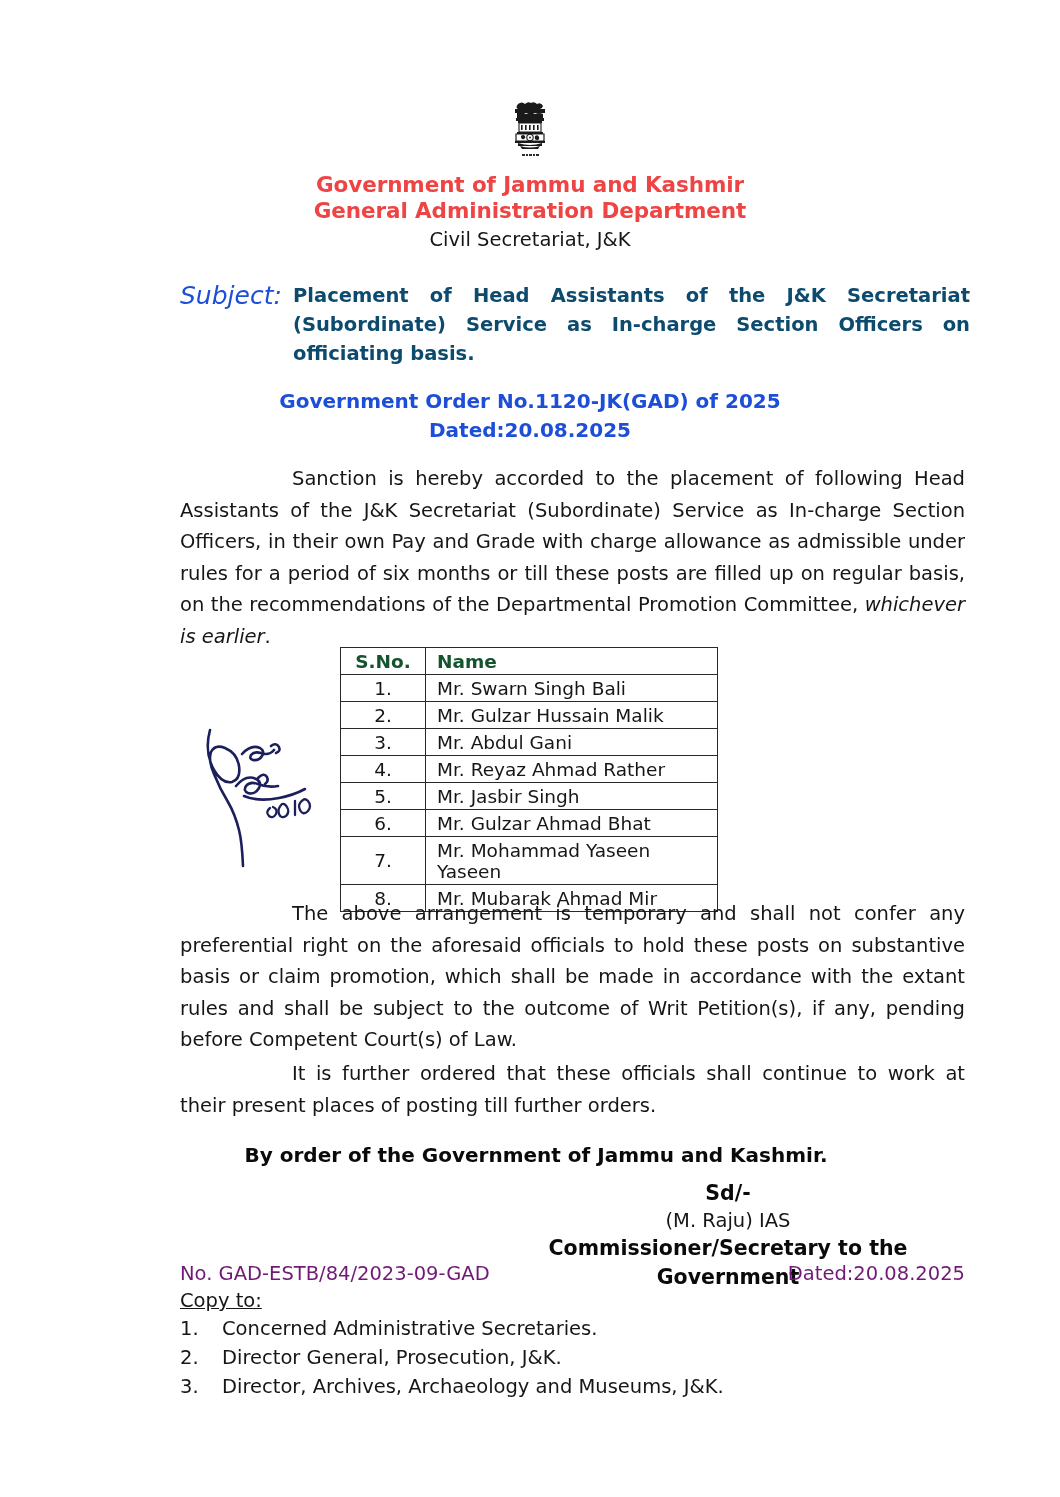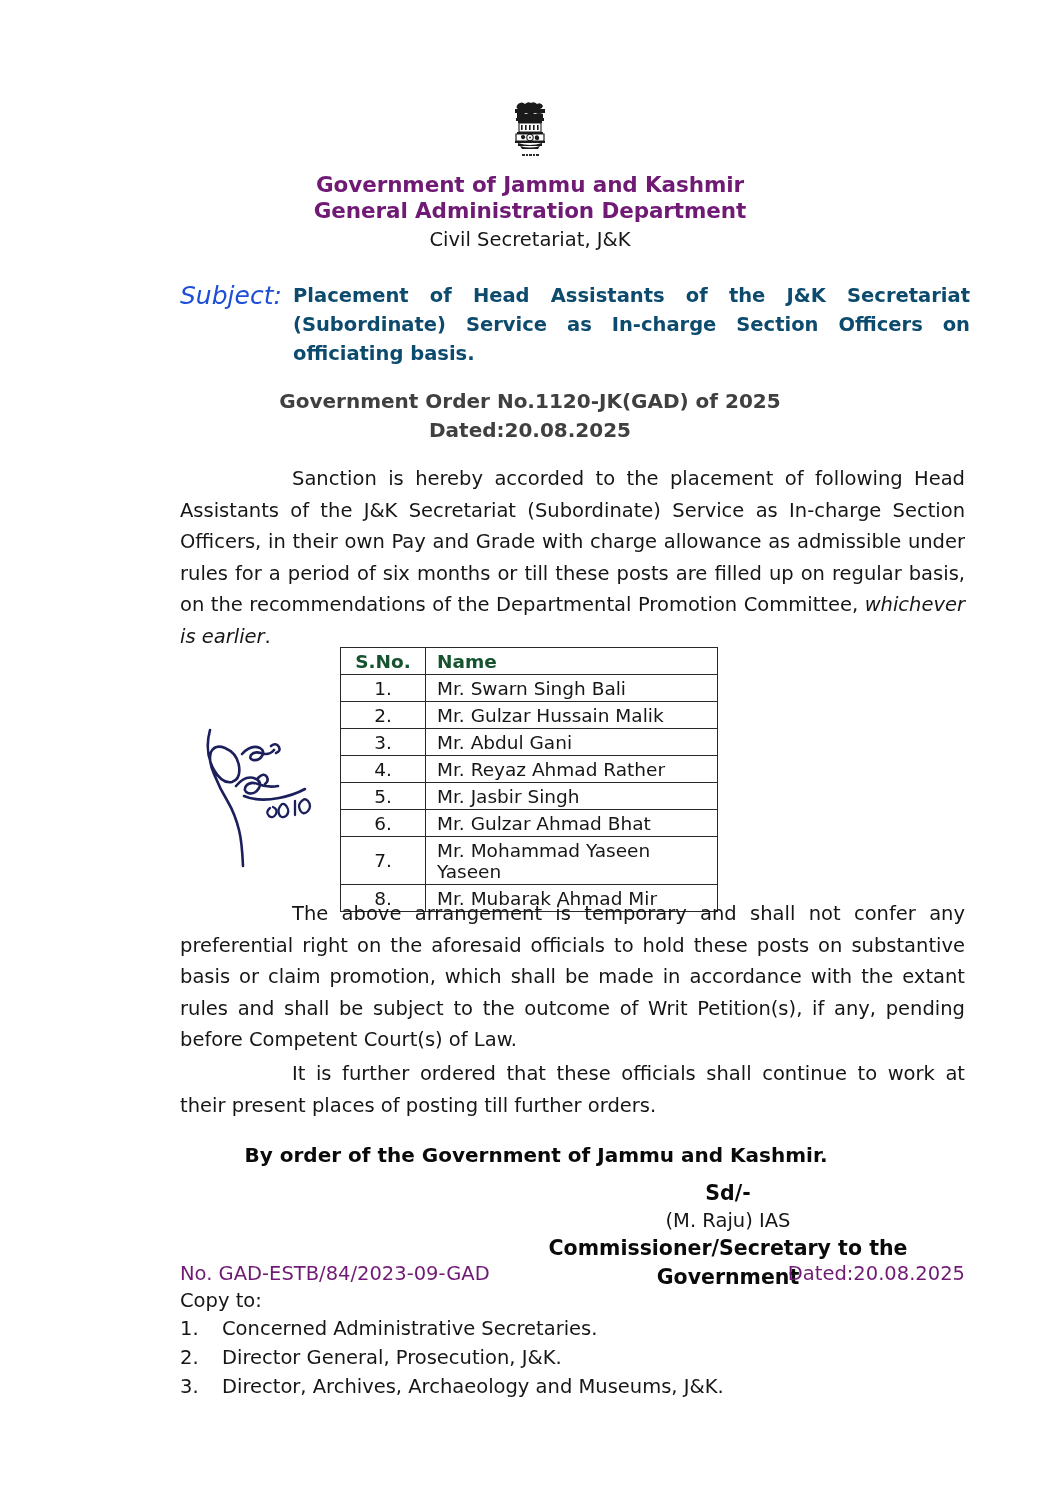--- a/index.html
+++ b/index.html
@@ -40,21 +40,21 @@
     top: 172px;
     left: 0;
     width: 1060px;
     text-align: center;
   }
   .header .gov-line {
     font-weight: bold;
     font-size: 21.5px;
     letter-spacing: -0.1px;
     line-height: 26px;
-    color: #701a75;
+    color: #ef4444;
   }
   .header .sub-line {
     font-size: 19.5px;
     line-height: 27px;
     padding-top: 2px;
     color: #161616;
   }
 
   
   .subject-row {
@@ -88,21 +88,21 @@
     position: absolute;
     top: 387px;
     left: 0;
     width: 1060px;
     text-align: center;
   }
   .order-block div {
     font-weight: bold;
     font-size: 20px;
     line-height: 29px;
-    color: #404040;
+    color: #1d4ed8;
   }
 
   
   .body-p {
     position: absolute;
     left: 180px;
     width: 785px;
     font-size: 19.5px;
     line-height: 31.5px;
     text-align: justify;
@@ -205,20 +205,21 @@
     justify-content: space-between;
     align-items: baseline;
     font-size: 19.5px;
     line-height: 27px;
     color: #701a75;
   }
   .copy-to {
     font-size: 19.5px;
     line-height: 27px;
     color: #161616;
+    text-decoration: underline;
   }
   .copy-list {
     list-style: none;
     margin: 0;
     padding: 0;
   }
   .copy-list li {
     display: flex;
     font-size: 19.5px;
     line-height: 29px;

